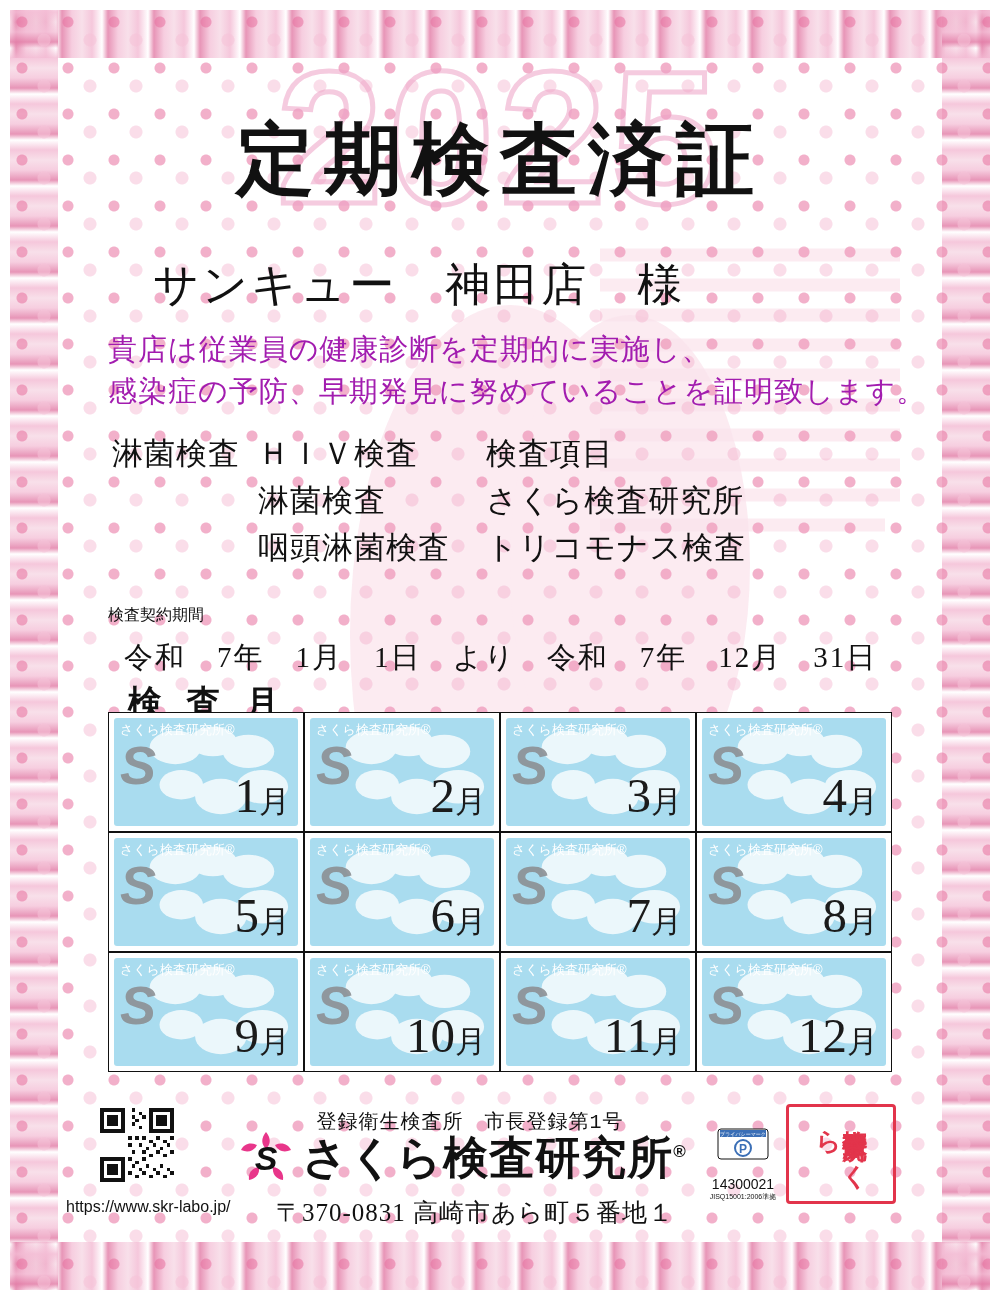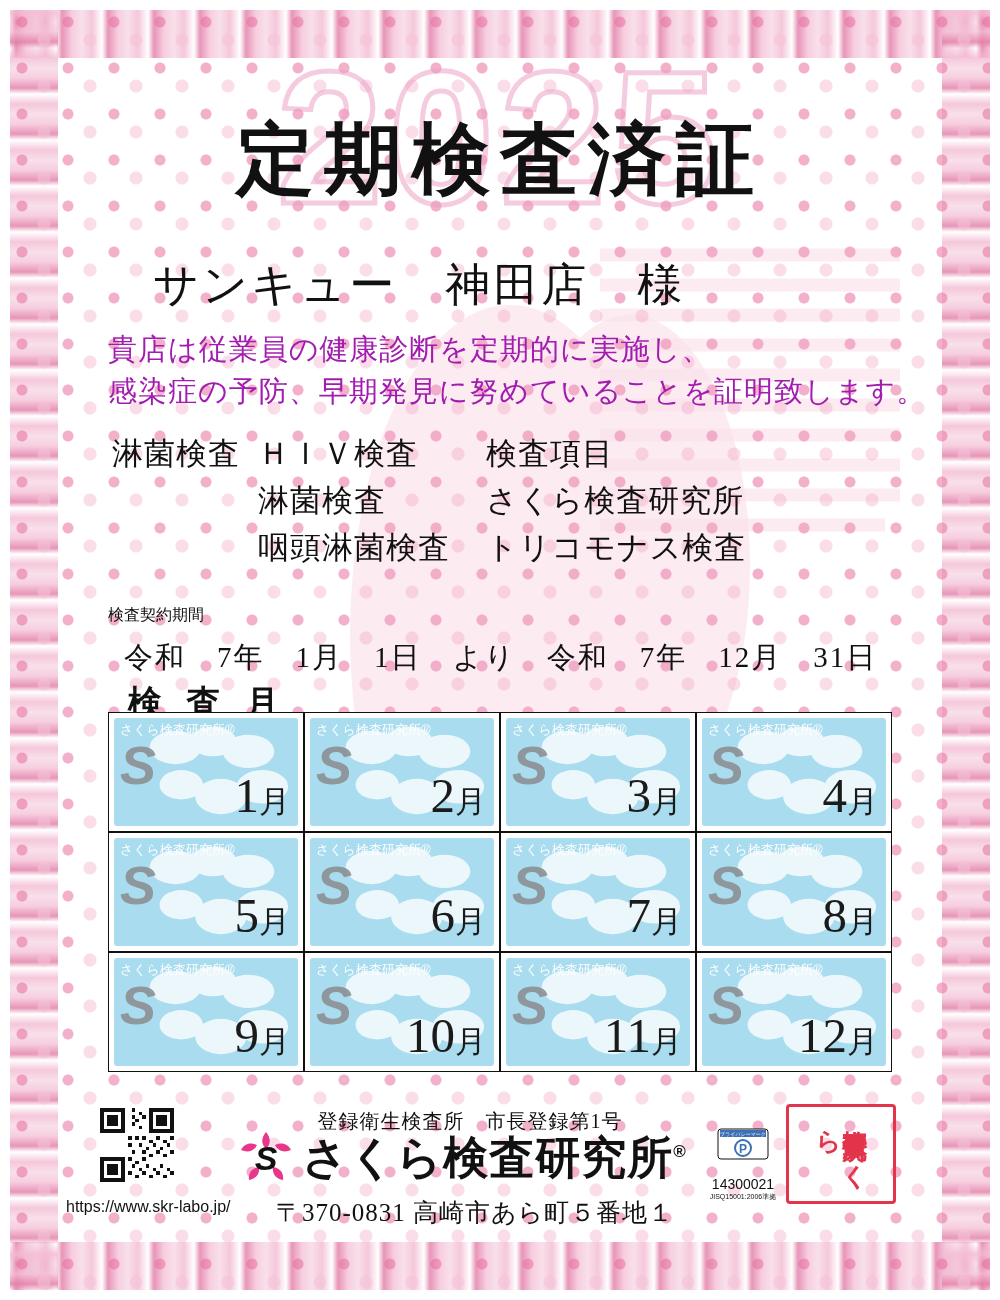--- a/index.html
+++ b/index.html
@@ -156,21 +156,21 @@
   
   .qr{
     position:absolute;left:100px;top:1108px;width:74px;height:74px;
   }
   .qr-url{
     position:absolute;left:66px;top:1198px;font-size:16px;color:#111;
     font-family:"Liberation Sans","DejaVu Sans",sans-serif;
   }
   .reg-line{
     position:absolute;left:240px;top:1108px;width:460px;text-align:center;
-    font-size:20px;color:#111;letter-spacing:1px;
+    font-size:20px;color:#111;letter-spacing:1px;font-family:Liberation Mono, monospace;
   }
   .logo-wrap{
     position:absolute;left:238px;top:1128px;width:470px;height:60px;
     display:flex;align-items:center;
   }
   .logo-mark{
     width:56px;height:56px;position:relative;margin-right:8px;flex:none;
   }
   .logo-text{
     font-size:45px;font-weight:bold;color:#111;letter-spacing:1px;

